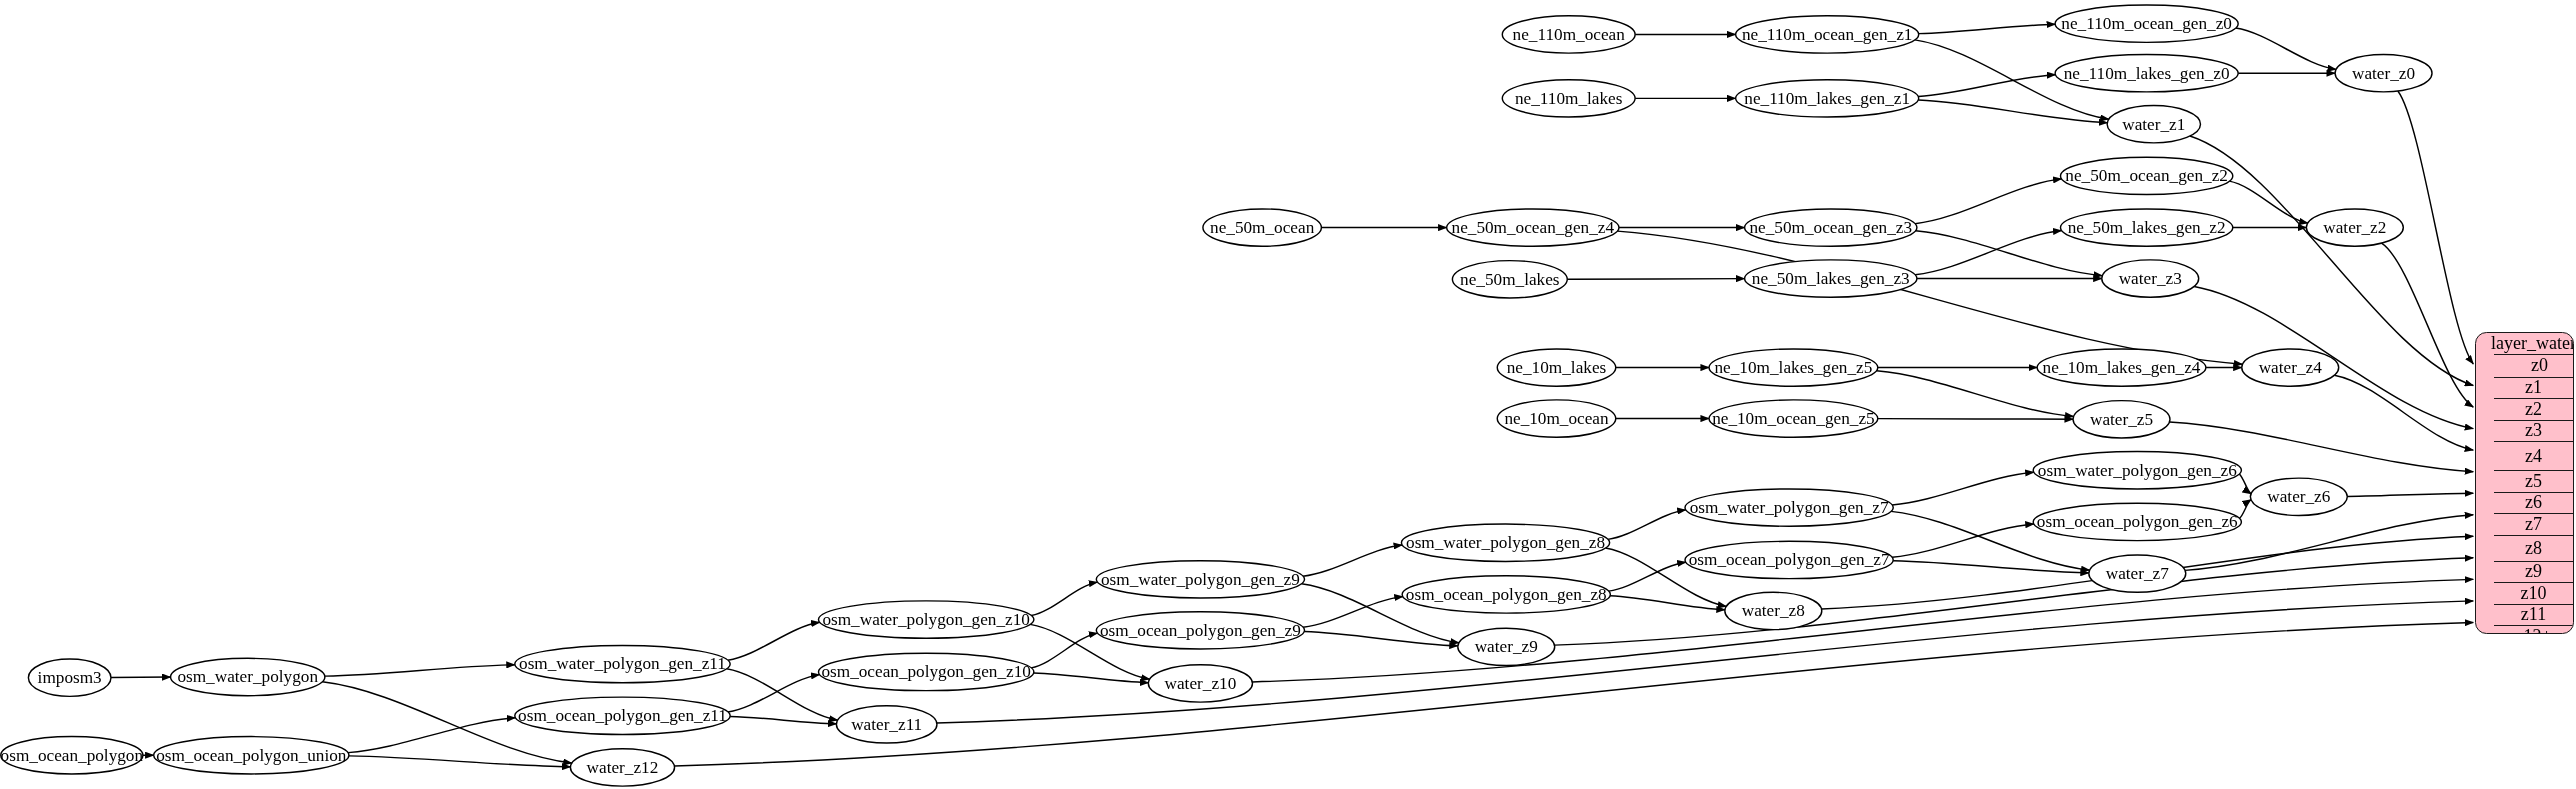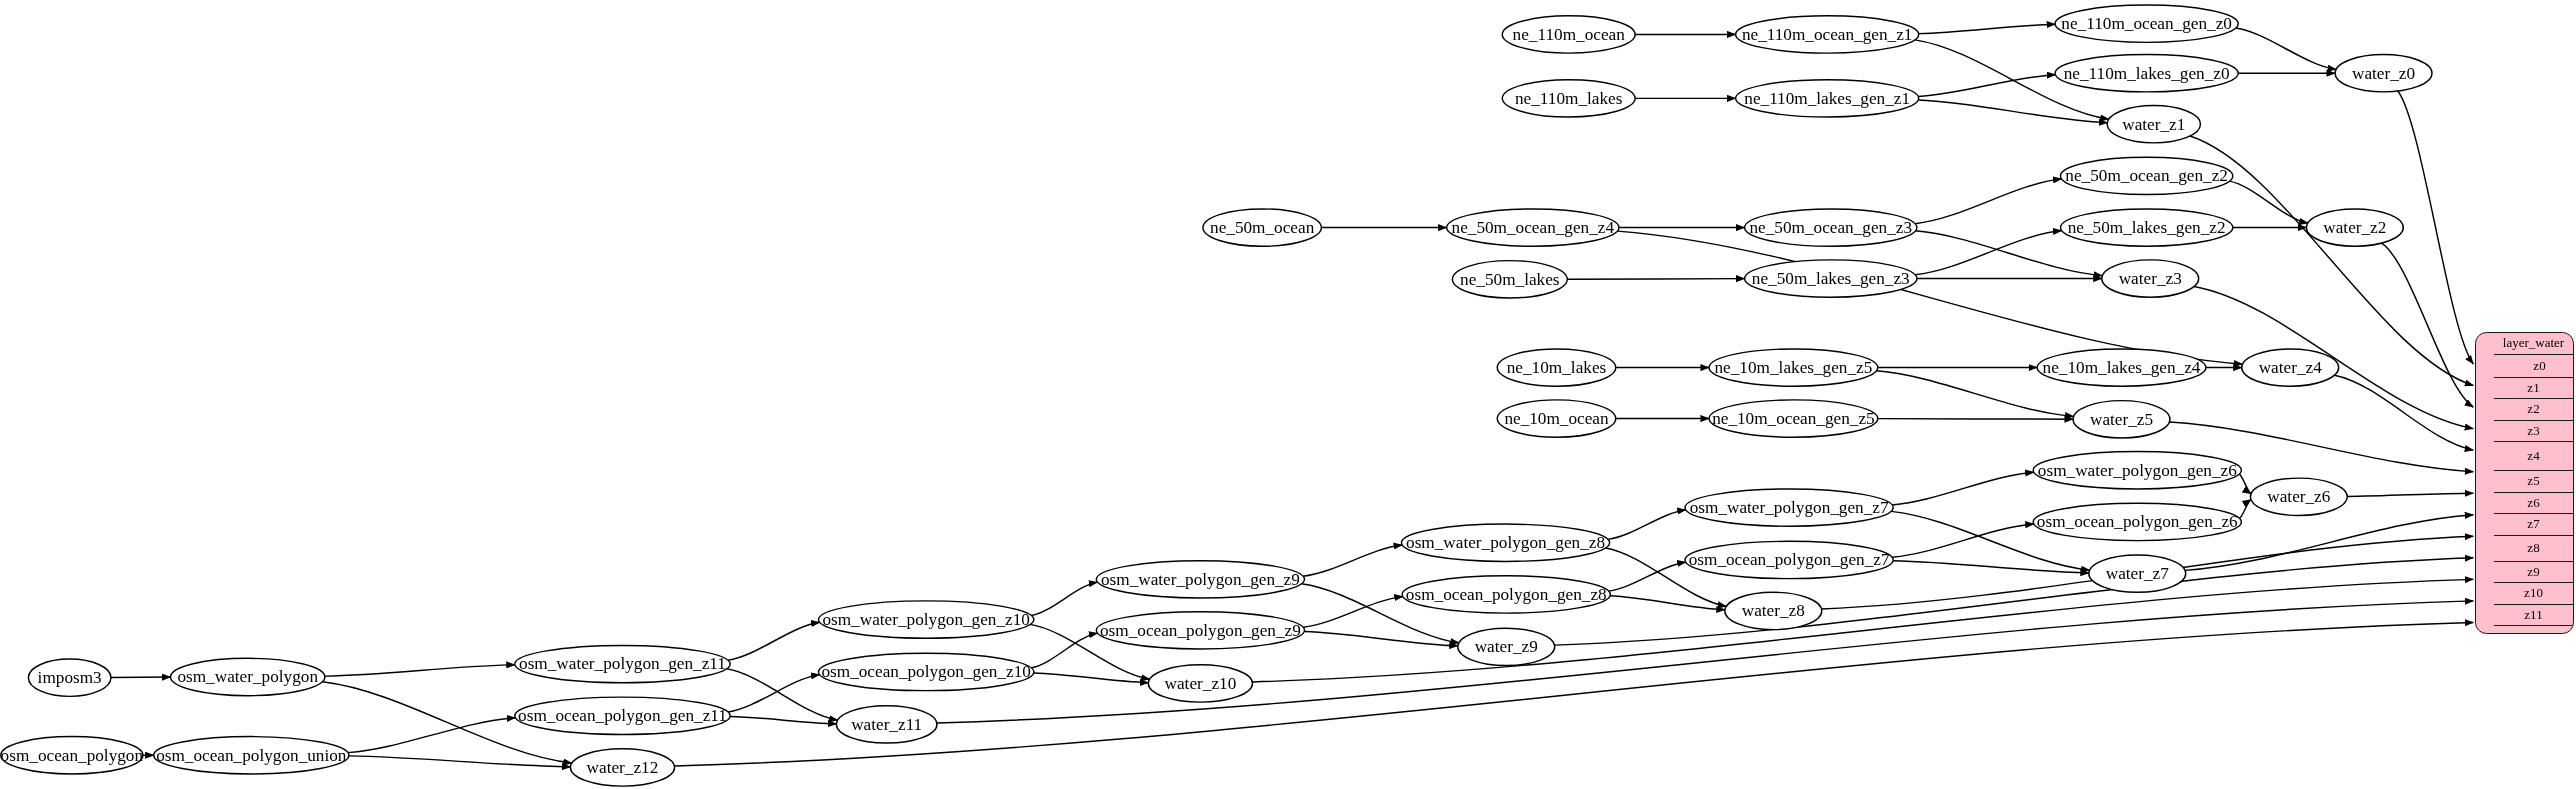--- a/index.html
+++ b/index.html
@@ -22,21 +22,21 @@
   #layer-table {
     position: absolute;
     box-sizing: border-box;
     border: 1.4px solid #1a1a1a;
     border-radius: 11.5px;
     overflow: hidden;
   }
   #layer-table .hdr, #layer-table .row {
     box-sizing: border-box;
     display: flex; align-items: center; justify-content: center;
-    font-size: 13px; color: #000;
+    font-size: 18px; color: #000;
     border-bottom: 1.4px solid #1a1a1a;
     margin-left: 18px;
   }
   #layer-table .row:last-child { border-bottom: none; }
 </style>
 </head>
 <body>
 
 <div id="canvas">
   <svg id="graph-svg" width="2576" height="789" viewBox="0 0 3588 1099" xmlns="http://www.w3.org/2000/svg">

